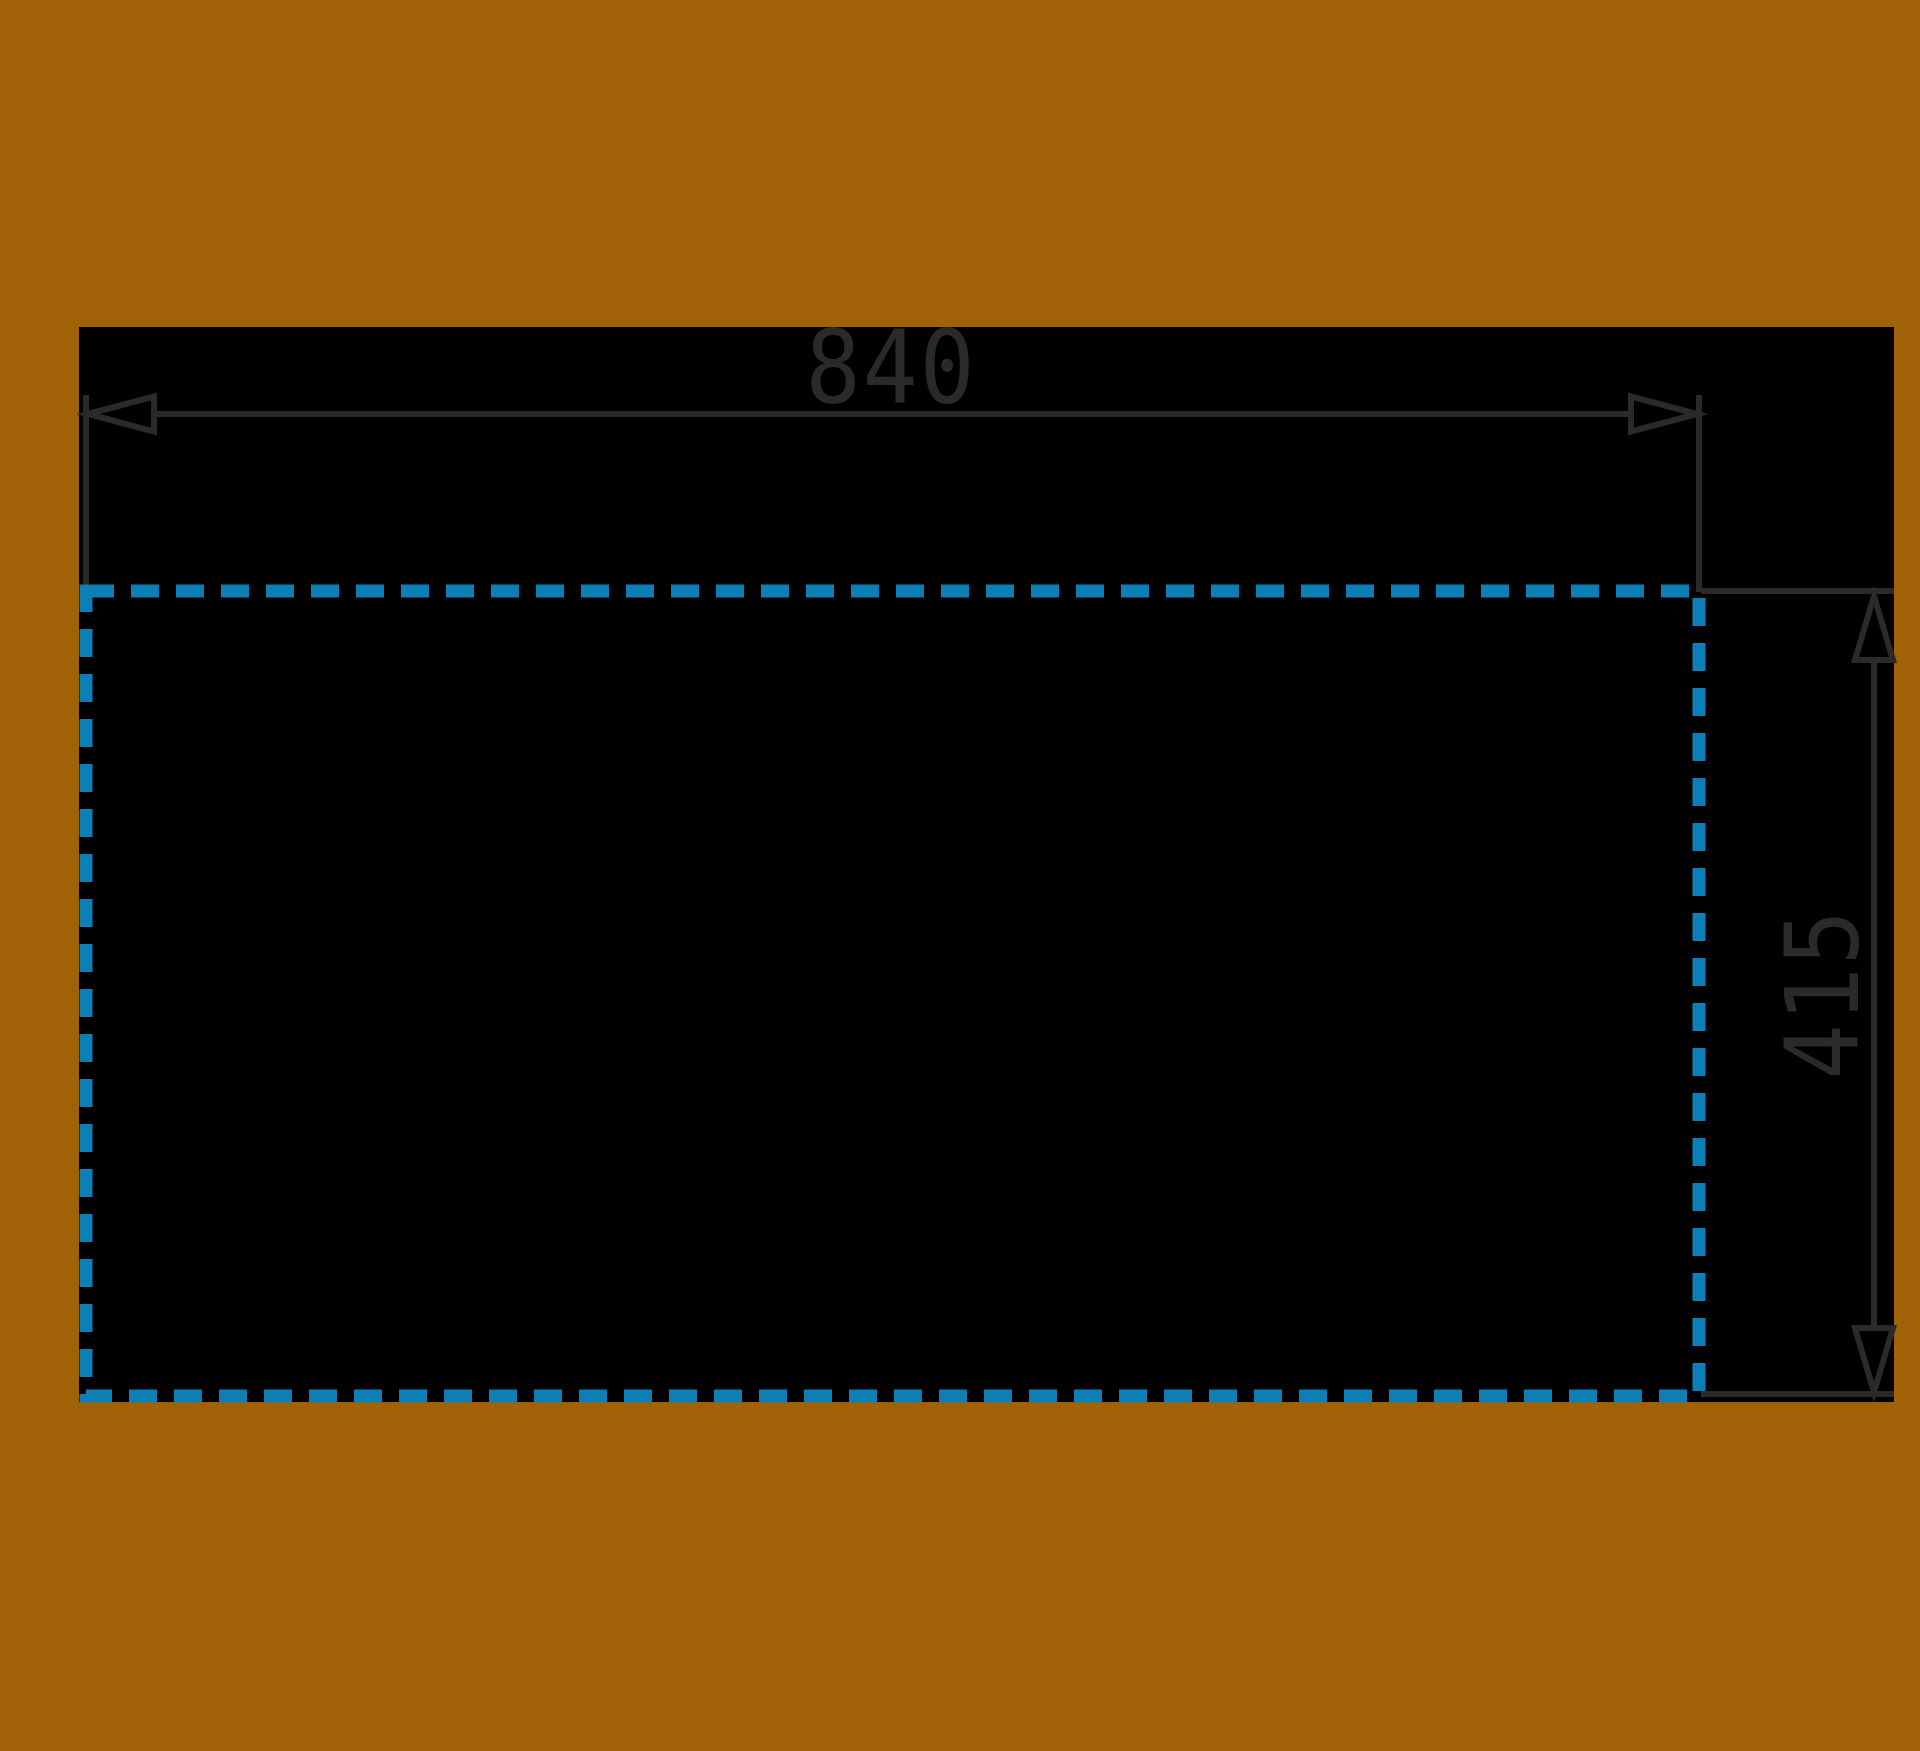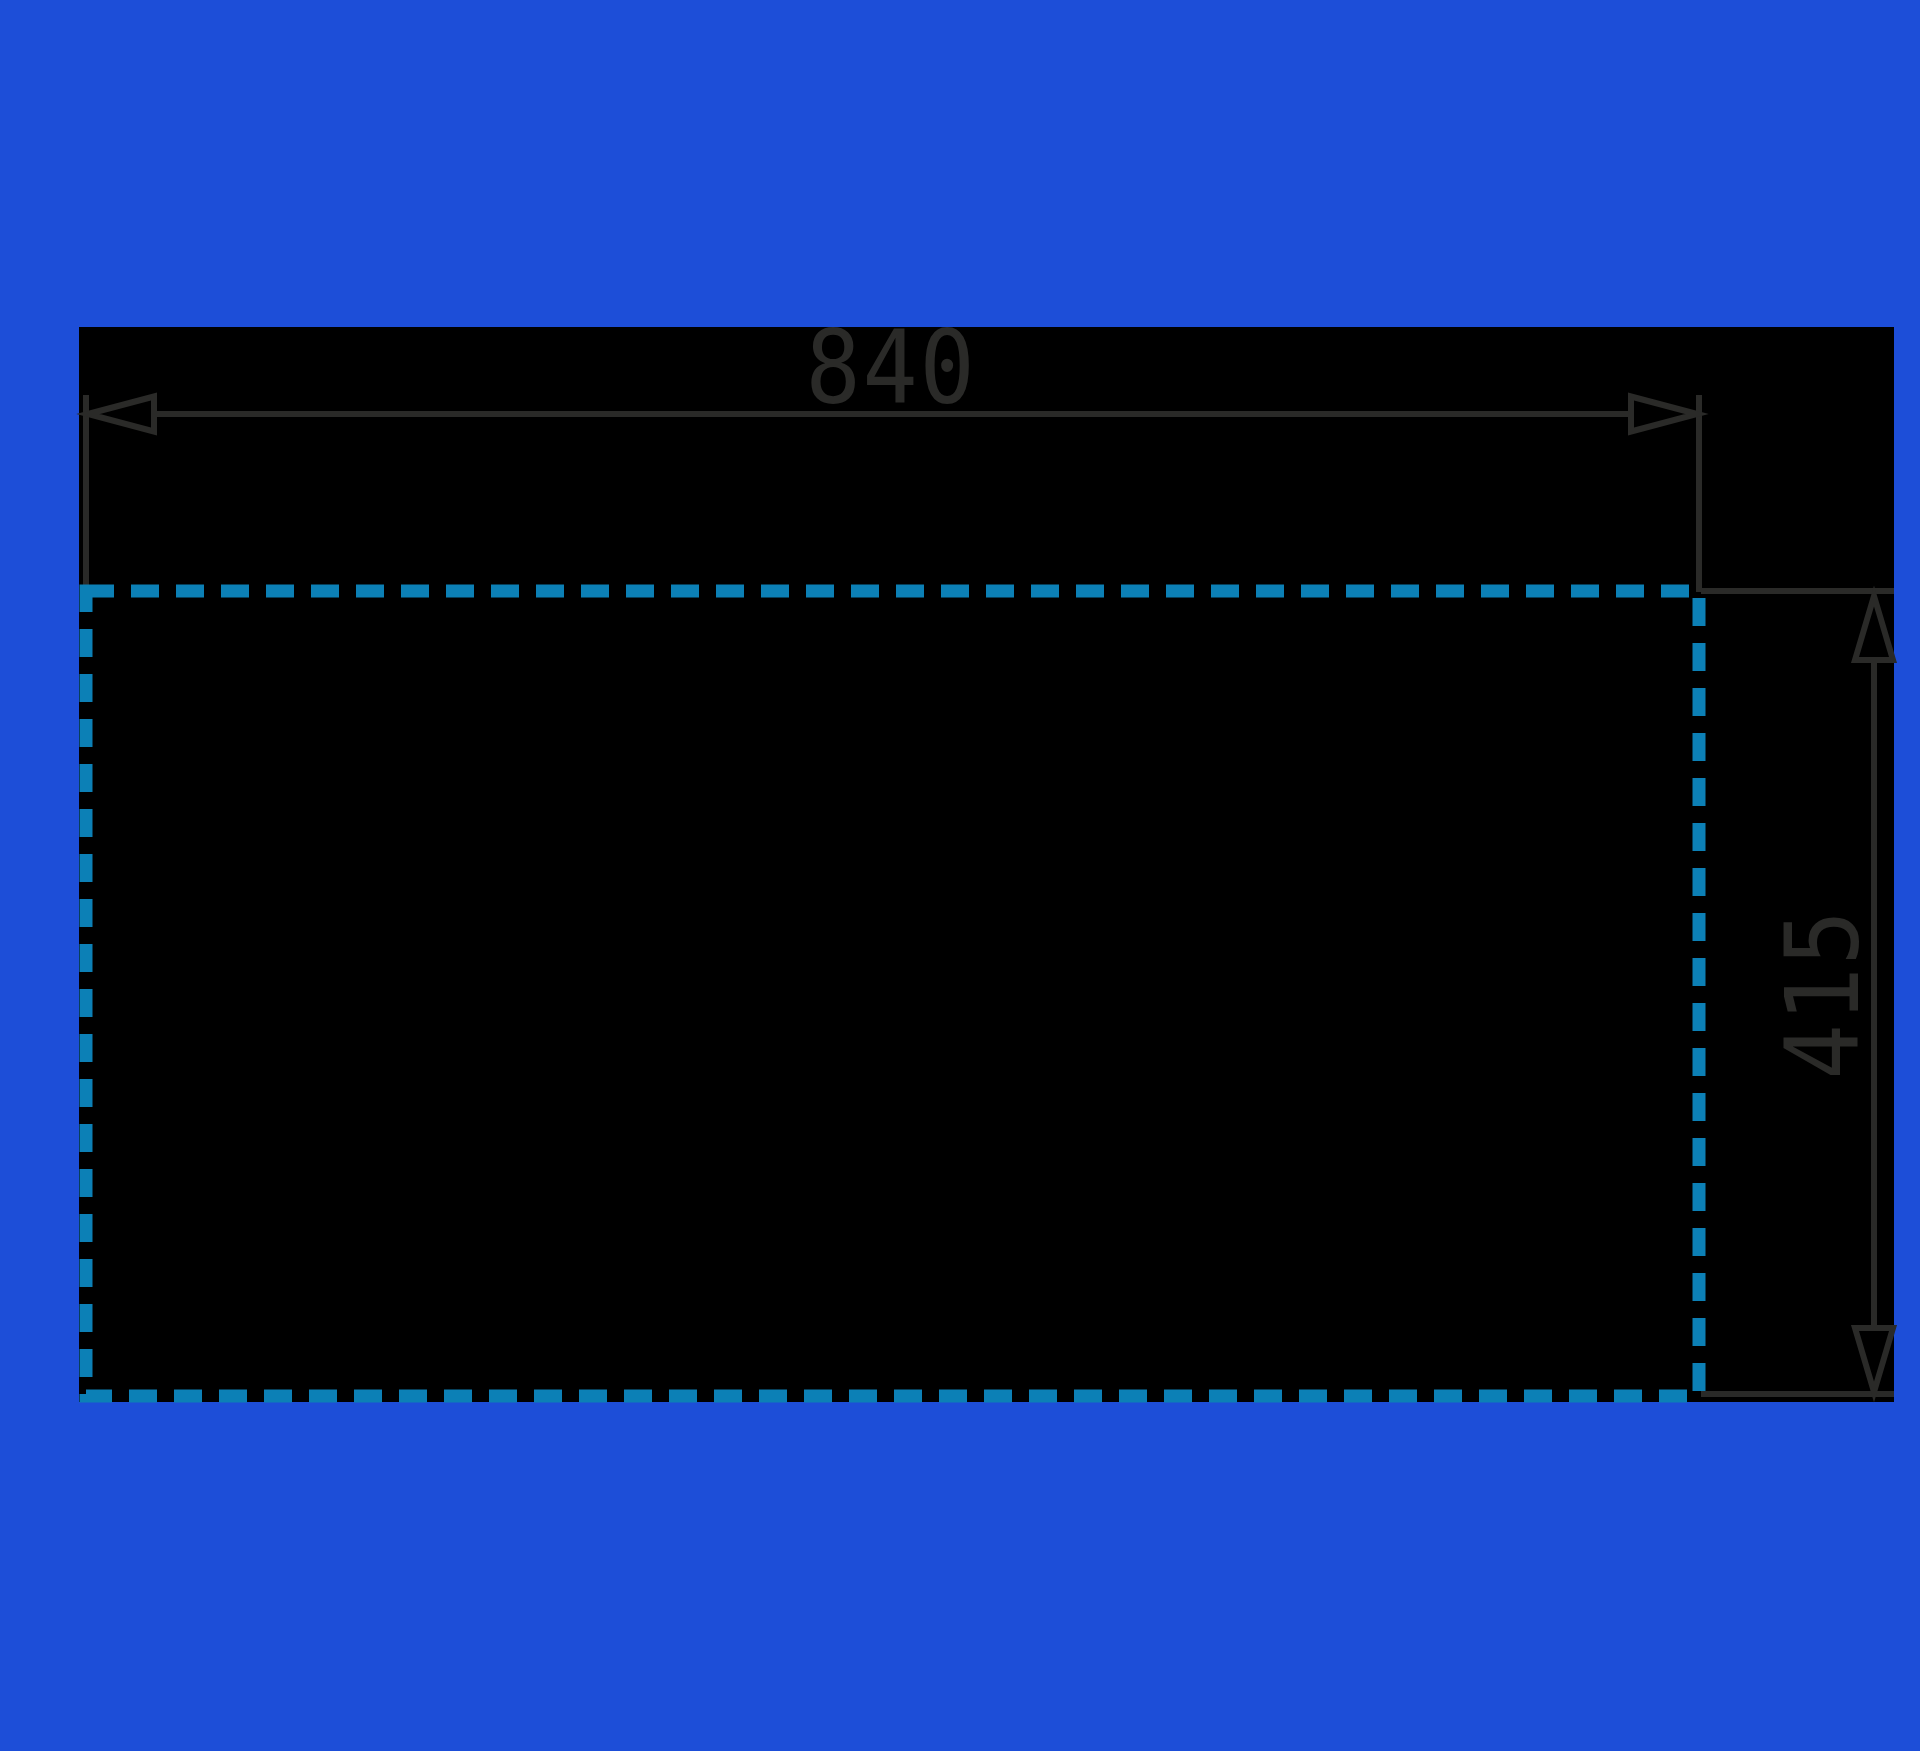--- a/index.html
+++ b/index.html
@@ -1,20 +1,20 @@
 <!DOCTYPE html>
 <html><head>
 <meta charset="utf-8">
 <style>
   html, body { margin: 0; padding: 0; background: #ffffff; }
   .stage {
     position: relative;
     width: 1920px;
     height: 1751px;
-    background: #1d4ed8;
+    background: #a16207;
     overflow: hidden;
     text-align: center;
   }
   svg { display: block; }
   svg text {
     font-family: "DejaVu Sans Mono", "Liberation Mono", monospace;
     font-size: 102px;
     letter-spacing: 2px;
     font-weight: normal;
   }

